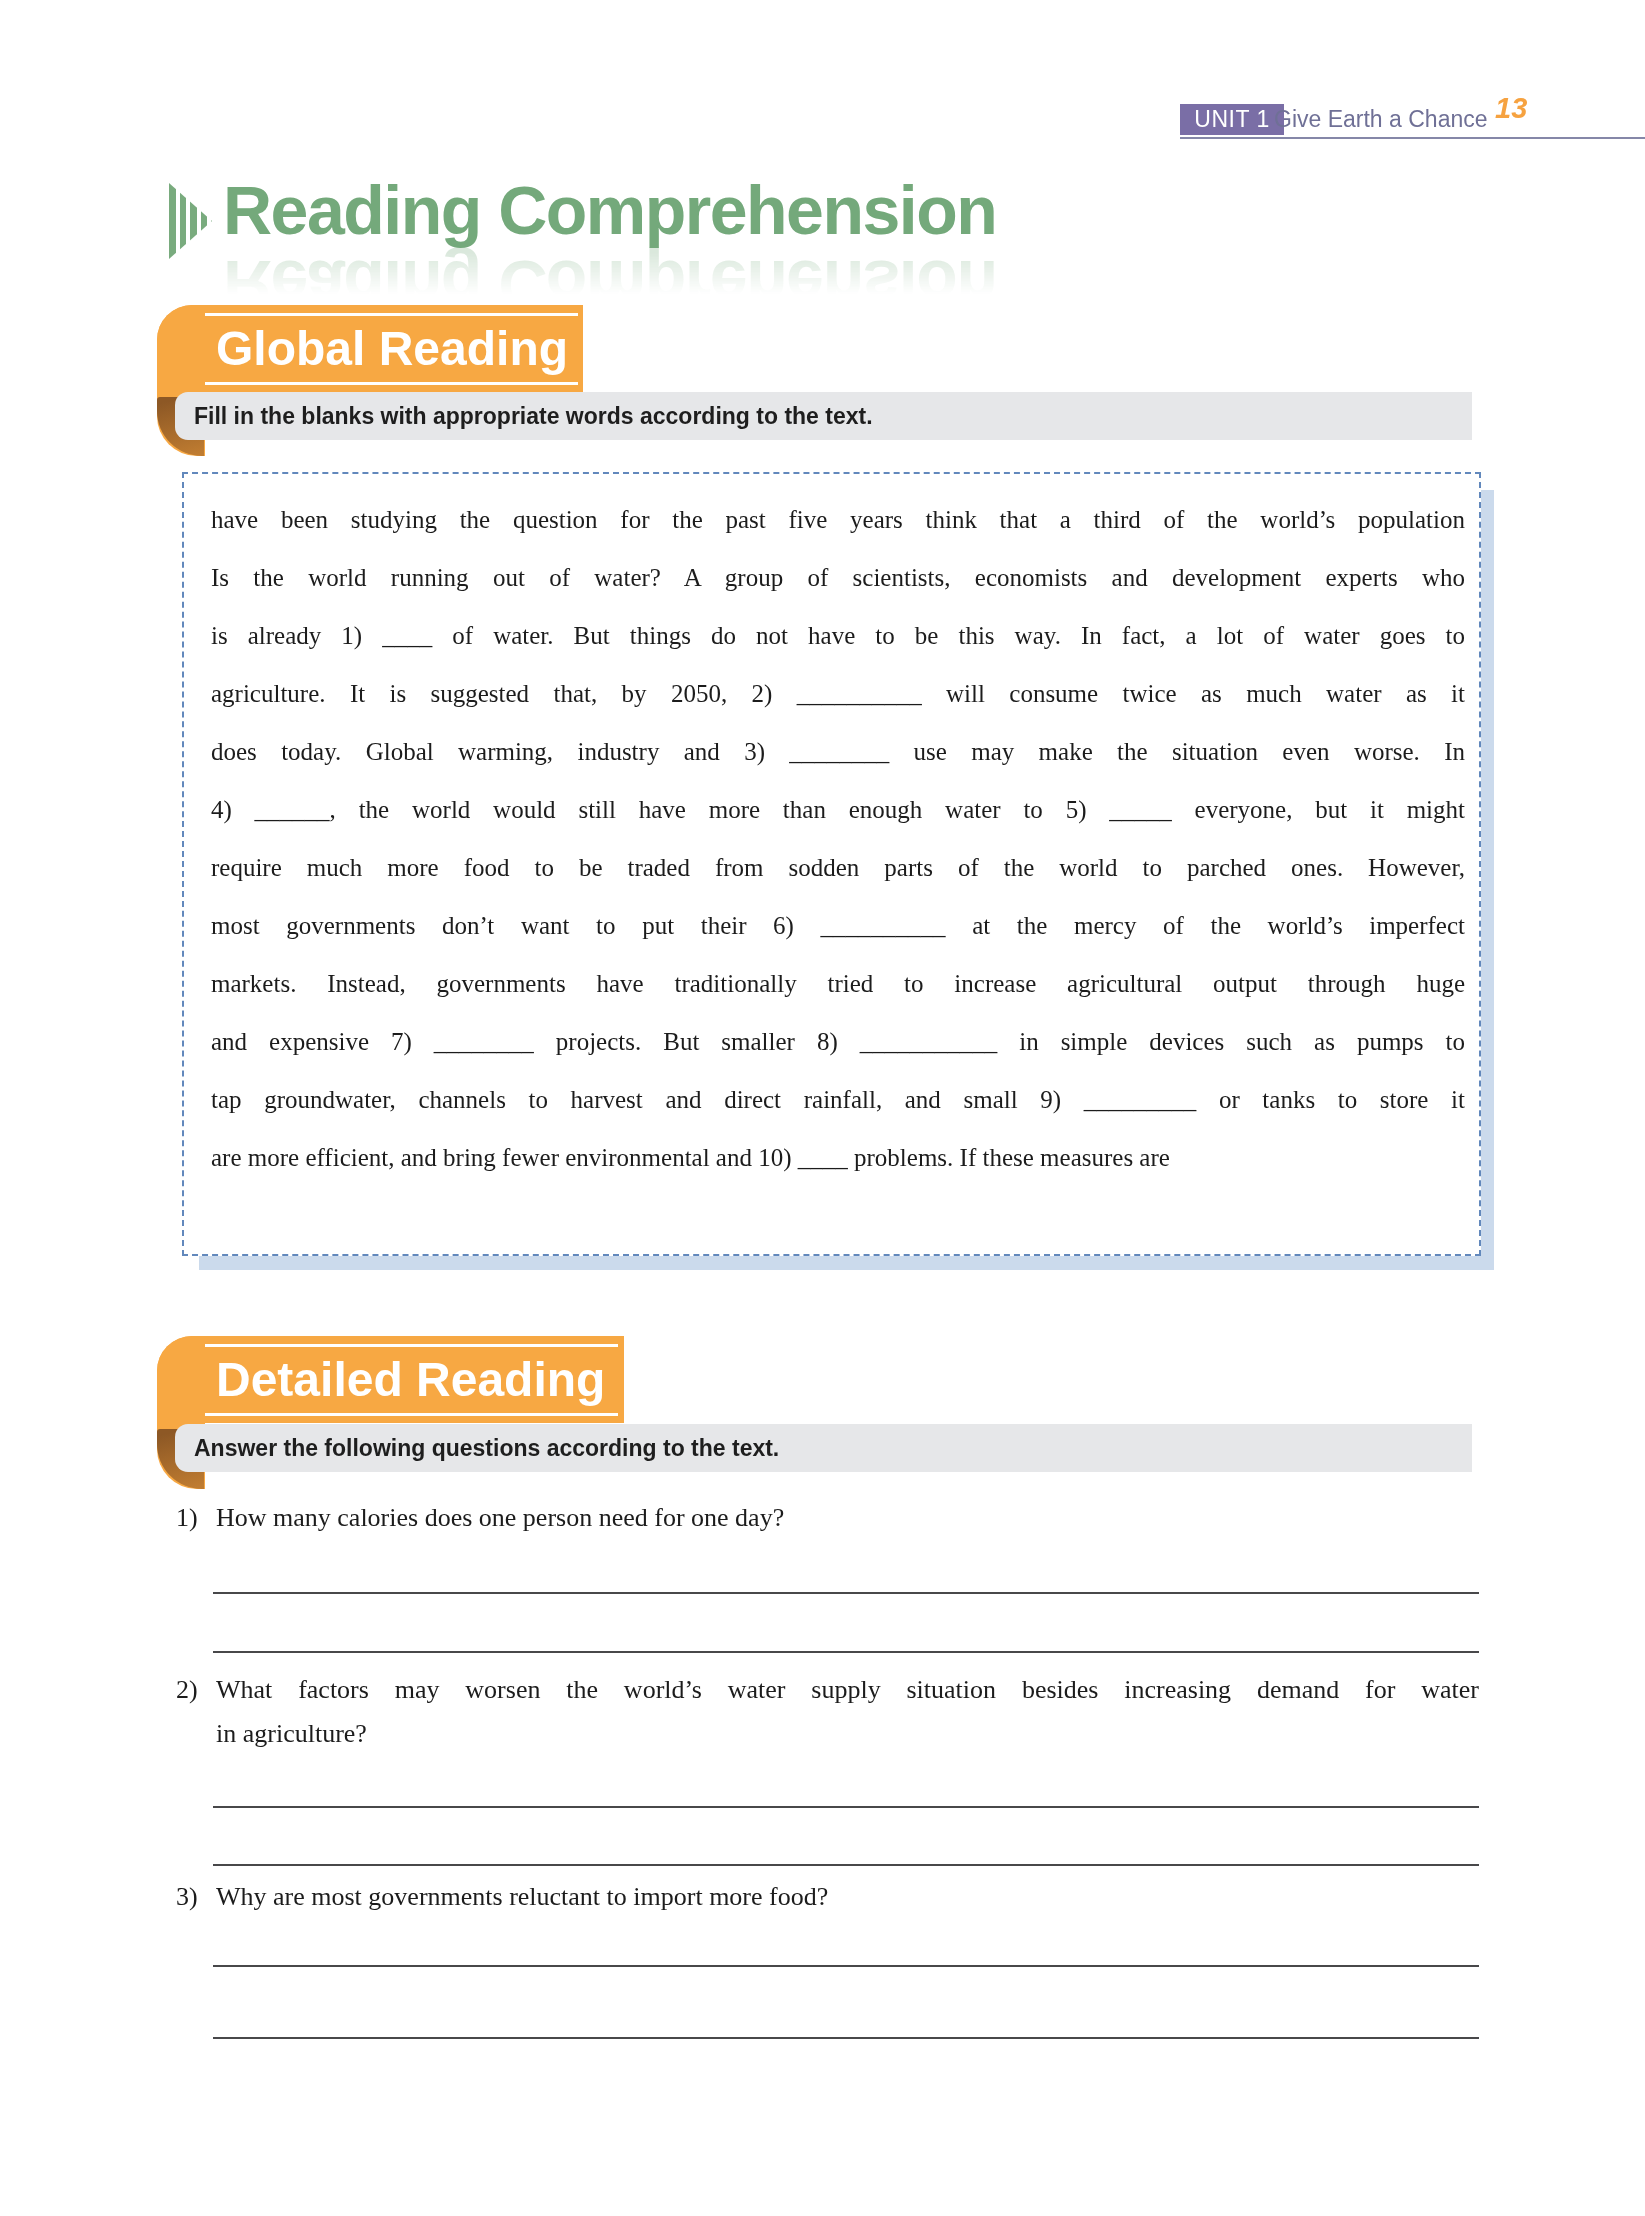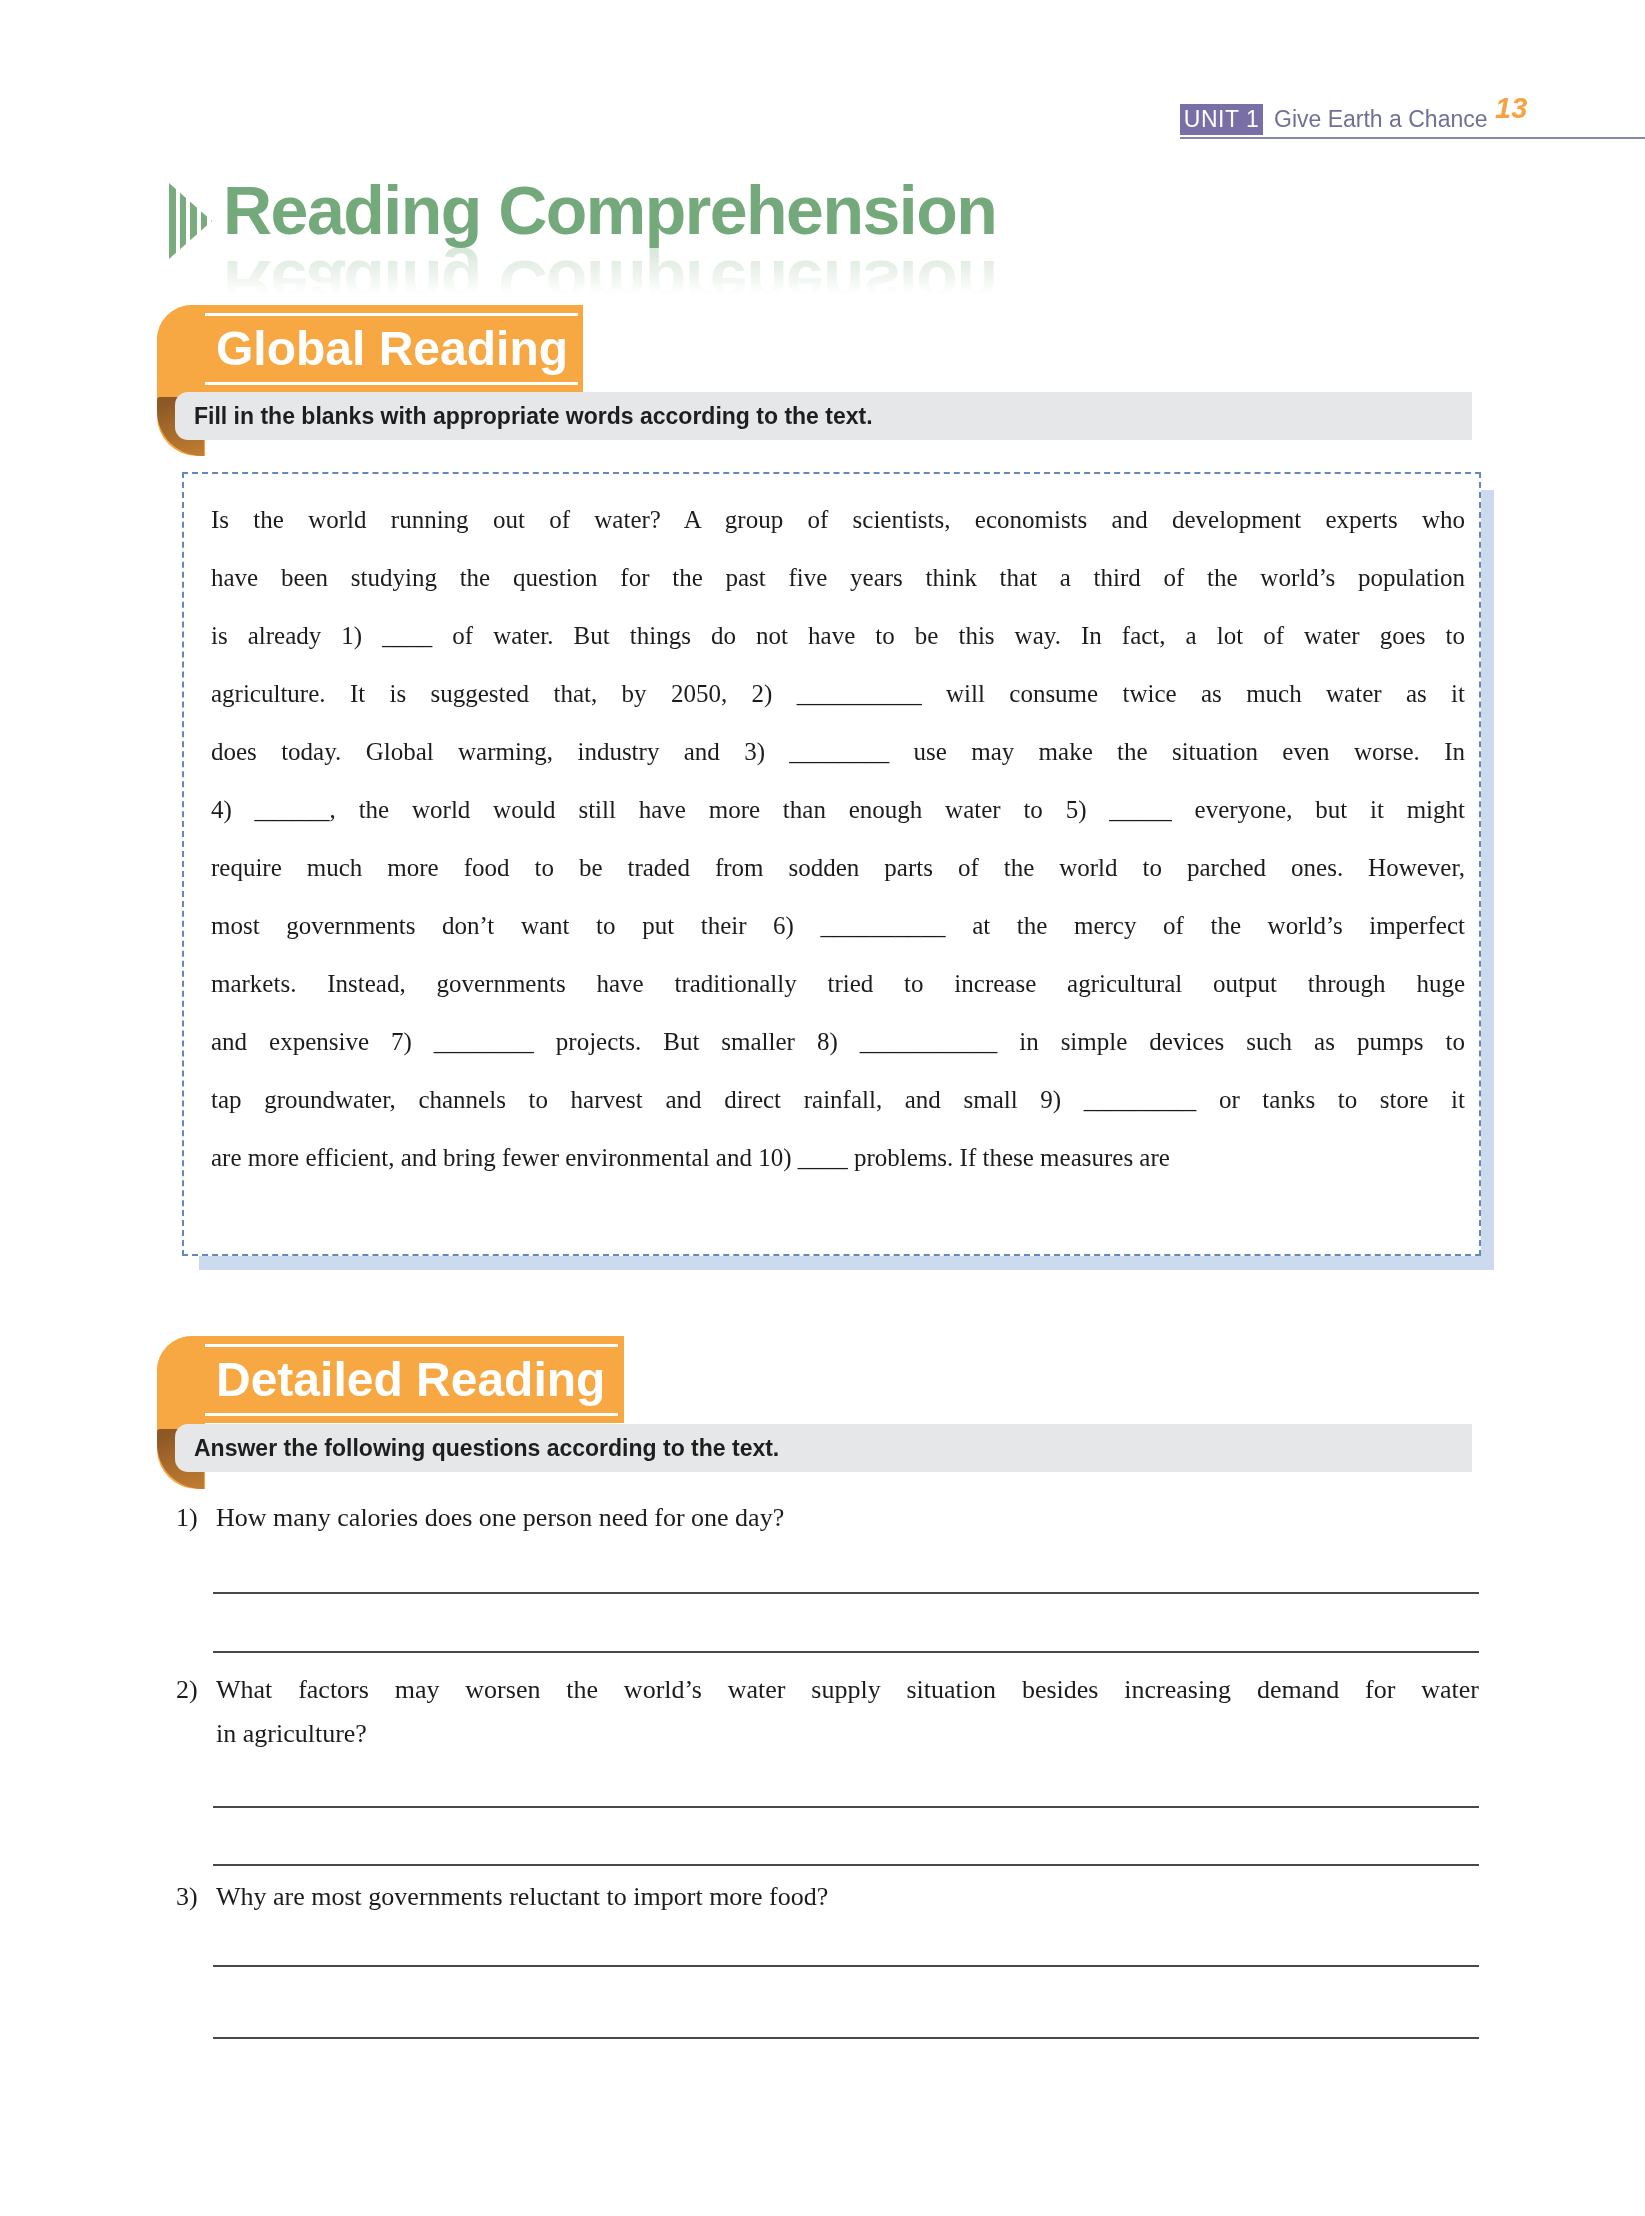--- a/index.html
+++ b/index.html
@@ -1,21 +1,21 @@
 <!DOCTYPE html>
 <html style="font-size:8px"><head>
 <meta charset="utf-8">
 <style>
   html,body{margin:0;padding:0;background:#fff;}
   .page{position:relative;width:1646px;height:2216px;background:#ffffff;overflow:hidden;
         font-family:"Liberation Sans",sans-serif;}
 
   
   .hdr-rule{position:absolute;left:1180px;top:137px;width:465px;height:2px;background:#8587A8;}
-  .unit-box{position:absolute;left:1180px;top:104px;width:83px;height:31px;background:#7A6EA6;
+  .unit-box{position:absolute;left:1180px;top:104px;width:104px;height:31px;background:#7A6EA6;
             display:flex;align-items:center;justify-content:center;color:#fff;font-size:23px;letter-spacing:0.5px;}
   .unit-title{position:absolute;left:1274px;top:104px;height:31px;display:flex;align-items:center;
               color:#6F7096;font-size:23px;}
   .page-num{position:absolute;left:1495px;top:92px;color:#F6A240;font-size:29px;font-weight:bold;
             font-style:italic;}
 
   
   .arrow-icon{position:absolute;left:169px;top:183px;width:43px;height:76px;
       background:repeating-linear-gradient(90deg,#79AB7E 0 6.5px,rgba(0,0,0,0) 6.5px 10.6px);
       clip-path:polygon(0 0,100% 50%,0 100%);}
@@ -87,22 +87,22 @@
       <div class="wline bot" style="width:373px;"></div>
       <div class="tab-label">Global Reading</div>
     </div>
     <div class="graybar" style="top:392px;">
       <div class="instr">Fill in the blanks with appropriate words according to the text.</div>
     </div>
   </div>
 
   <div class="dashed-box">
 
-  <div class="p-line">Is the world running out of water? A group of scientists, economists and development experts who</div>
-      <div class="p-line">have been studying the question for the past five years think that a third of the world’s population</div>
+  <div class="p-line">have been studying the question for the past five years think that a third of the world’s population</div>
+      <div class="p-line">Is the world running out of water? A group of scientists, economists and development experts who</div>
       <div class="p-line">is already 1) ____ of water. But things do not have to be this way. In fact, a lot of water goes to</div>
       <div class="p-line">agriculture. It is suggested that, by 2050, 2) __________ will consume twice as much water as it</div>
       <div class="p-line">does today. Global warming, industry and 3) ________ use may make the situation even worse. In</div>
       <div class="p-line">4) ______, the world would still have more than enough water to 5) _____ everyone, but it might</div>
       <div class="p-line">require much more food to be traded from sodden parts of the world to parched ones. However,</div>
       <div class="p-line">most governments don’t want to put their 6) __________ at the mercy of the world’s imperfect</div>
       <div class="p-line">markets. Instead, governments have traditionally tried to increase agricultural output through huge</div>
       <div class="p-line">and expensive 7) ________ projects. But smaller 8) ___________ in simple devices such as pumps to</div>
       <div class="p-line">tap groundwater, channels to harvest and direct rainfall, and small 9) _________ or tanks to store it</div>
       <div class="p-line">are more efficient, and bring fewer environmental and 10) ____ problems. If these measures are</div>

